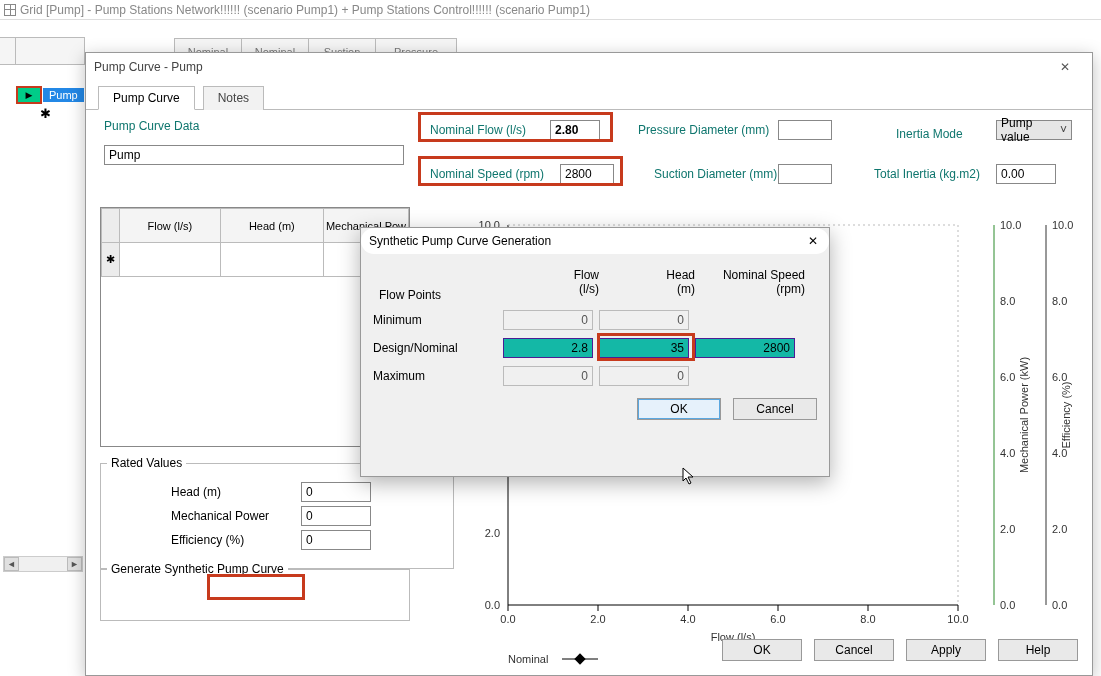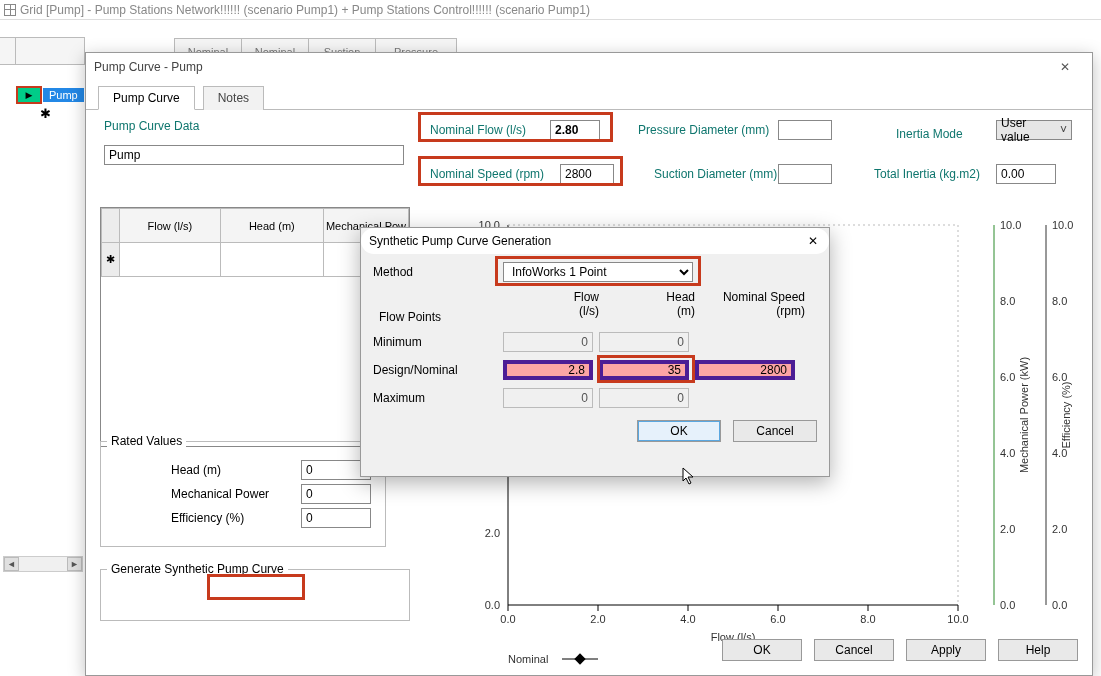--- a/index.html
+++ b/index.html
@@ -82,21 +82,21 @@
 
 
 .modal { position:absolute; left:274px; top:174px; width:470px; height:250px; background:#f0f0f0; border:1px solid #999; box-shadow:0 6px 20px rgba(0,0,0,.3);}
 .modal .m-title { height:26px; display:flex; align-items:center; padding:0 8px; background:#fff;border-radius:13px;}
 .modal .m-title .spacer{flex:1;}
 .modal .m-close{width:16px;height:16px;display:flex;align-items:center;justify-content:center;cursor:pointer;}
 .modal .body { padding:8px 12px;}
 .modal .row { display:flex; align-items:center; margin-bottom:8px;}
 .modal .row .lab { width:130px;}
 .modal select { height:20px; border:1px solid #888; background:#fff; padding:0 18px 0 4px;}
-.modal .num { width:90px; height:20px; border:4px solid #4c1d95; text-align:right; padding:1px 4px; background:#fca5a5;}
+.modal .num { width:90px; height:20px; border:1px solid #4c1d95; text-align:right; padding:1px 4px; background:#14b8a6;}
 .modal .num.dis { background:#f0f0f0; border:1px solid #bbb;}
 .modal .cols { display:flex; margin-left:130px;}
 .modal .cols .col { width:96px; text-align:right;}
 .modal .btns { display:flex; justify-content:flex-end; gap:12px; margin-top:12px;}
 
 
 .dlg-footer { position:absolute; right:14px; bottom:14px; display:flex; gap:12px;}
 .cursor { position:absolute; width:14px; height:18px; pointer-events:none;}
 .cursor svg { width:14px; height:18px;}
 </style>
@@ -157,21 +157,21 @@
     <div class="hl" style="left:320px;top:37px;width:205px;height:30px;"></div>
 
     <div class="label" style="position:absolute;left:540px;top:4px;">Pressure Diameter (mm)</div>
     <input class="field med" style="position: absolute; left: 680px; top: 1px;">
 
     <div class="label" style="position:absolute;left:556px;top:48px;">Suction Diameter (mm)</div>
     <input class="field med" style="position: absolute; left: 680px; top: 45px;">
 
     <div class="label" style="position:absolute;left:798px;top:8px;">Inertia Mode</div>
     <div class="select" style="position:absolute;left:898px;top:1px;width:76px;">
-        <span>User value</span>
+        <span>Pump value</span>
       </div>
 
     <div class="label" style="position:absolute;left:776px;top:48px;">Total Inertia (kg.m2)</div>
     <input class="field med" style="position: absolute; left: 898px; top: 45px; width: 60px;" value="0.00">
 
     <div class="pump-grid">
       <table>
         <tbody>
             <tr>
           <th class="rowhdr"></th>
@@ -182,21 +182,21 @@
         <tr>
           <td class="rowhdr">✱</td>
           <td style="background:#fff;height:20px"></td>
           <td style="background:#fff"></td>
           <td style="background:#fff"></td>
         </tr>
       </tbody>
         </table>
     </div>
 
-    <div class="group" style="left:2px;top:322px;width:286px;height:106px;">
+    <div class="group" style="left:2px;top:344px;width:354px;height:106px;">
       <span class="title">Rated Values</span>
       <div class="kv">
           <span class="lbl">Head (m)</span>
           <input value="0" style="">
         </div>
       <div class="kv">
           <span class="lbl">Mechanical Power</span>
           <input value="0" style="">
         </div>
       <div class="kv">
@@ -275,27 +275,20 @@
     <button class="btn" style="width:80px">Help</button>
   </div>
 
   <div class="modal">
     <div class="m-title">
       <span>Synthetic Pump Curve Generation</span>
       <span class="spacer"></span>
       <div class="m-close">✕</div>
     </div>
     <div class="body">
-      <div class="row">
-        <span class="lab">Method</span>
-        <div style="position:relative;">
-          <select style="width:190px"><option>InfoWorks 1 Point</option></select>
-          <div class="hl" style="left:-8px;top:-6px;width:206px;height:30px;"></div>
-        </div>
-      </div>
       <div class="cols" style="margin-top:6px;">
         <div class="col">
             <div>Flow</div>
             <div>(l/s)</div>
           </div>
         <div class="col">
             <div>Head</div>
             <div>(m)</div>
           </div>
         <div class="col" style="width:110px">

